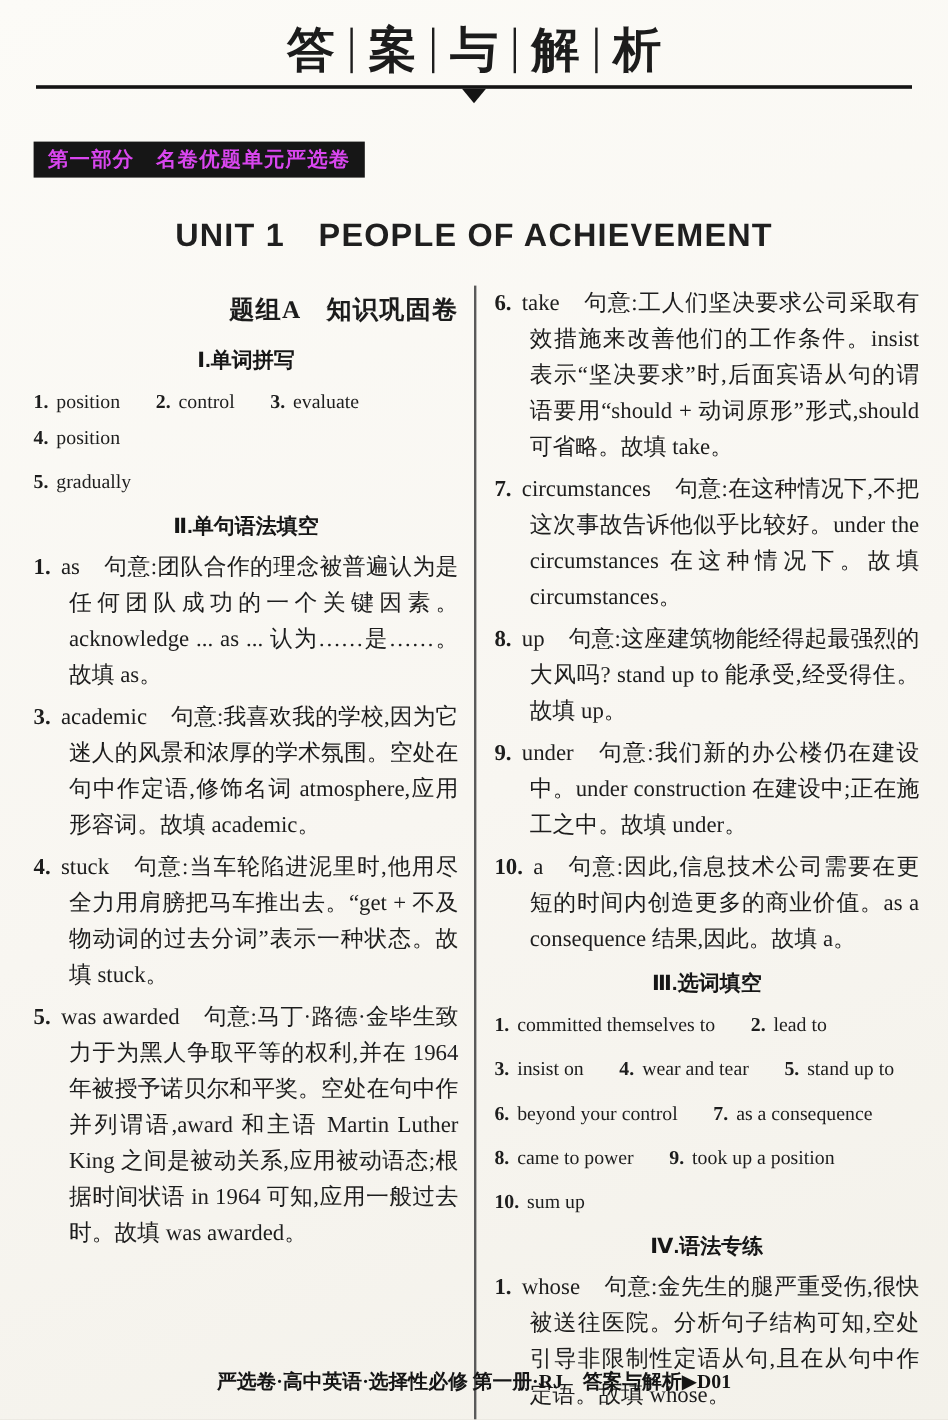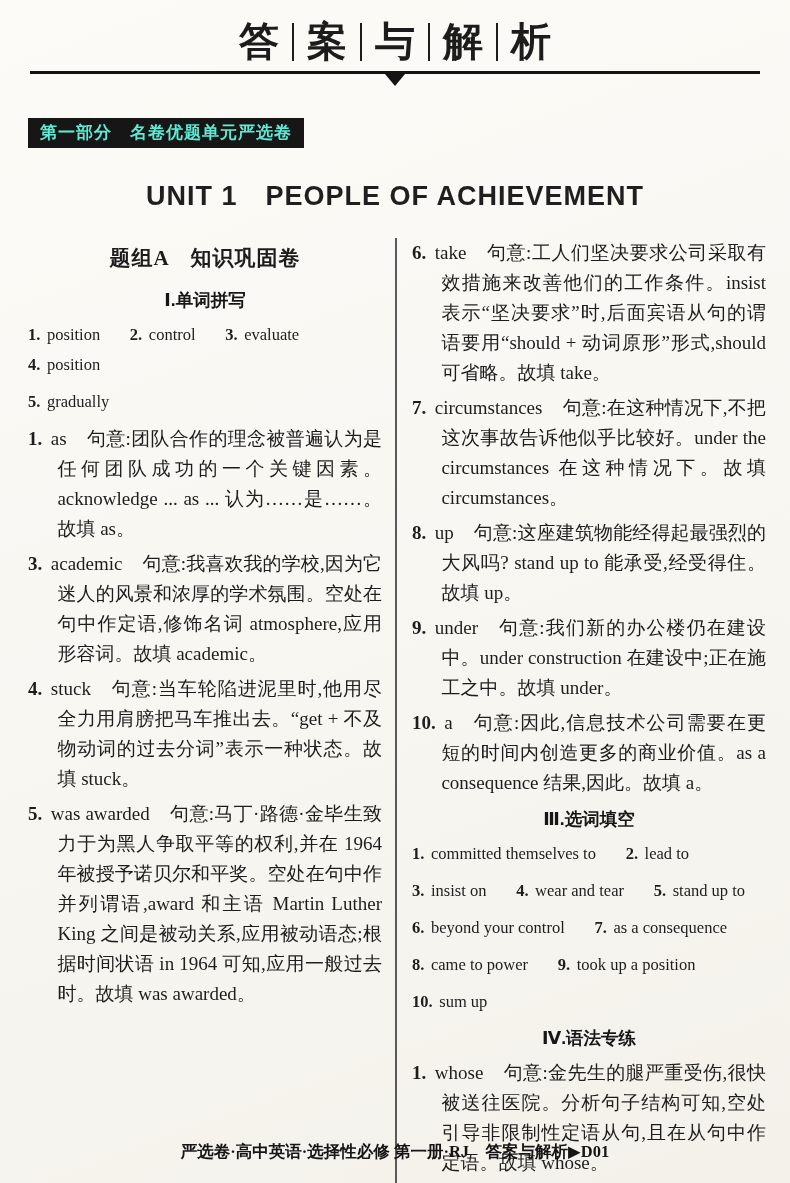--- a/index.html
+++ b/index.html
@@ -26,41 +26,41 @@
   .rule{position:relative;margin:7px 30px 0 30px;height:3px;background:#141414;}
   .arrow{
     position:absolute;left:50%;top:3px;transform:translateX(-50%);
     width:0;height:0;
     border-left:10px solid transparent;border-right:10px solid transparent;
     border-top:12px solid #141414;
   }
   
   .badge{
     display:inline-block;margin:44px 0 0 28px;
-    background:#161616;color:#5eead4;
+    background:#161616;color:#d946ef;
     font-family:"Liberation Sans","DejaVu Sans",sans-serif;
     font-weight:700;font-size:17px;line-height:1;
     padding:6px 12px 7px 12px;letter-spacing:1px;
   }
   
   .unit{
     margin-top:30px;text-align:center;
     font-family:"Liberation Sans","DejaVu Sans",sans-serif;
     font-size:27px;font-weight:600;letter-spacing:1px;color:#1f1f1f;
     white-space:pre-wrap;
   }
   
   .cols{display:flex;margin:24px 24px 0 28px;}
   .col{flex:1;min-width:0;}
   .col-left{padding-right:13px;}
   .col-right{padding-left:15px;}
   .vdivider{width:2px;background:#5a5a5a;flex:0 0 2px;}
   
   .group-h{
-    text-align:center;font-size:21px;font-weight:700;
+    text-align:right;font-size:21px;font-weight:700;
     margin:6px 0 16px 0;letter-spacing:1px;white-space:pre-wrap;
   }
   .sec{
     font-family:"Liberation Sans","DejaVu Sans",sans-serif;
     font-size:17.5px;font-weight:700;margin:9px 0 8px 0;color:#161616;text-align:center;
   }
   .item{
     margin:0 0 5px 0;padding-left:1.55em;text-indent:-1.55em;
     text-align:justify;font-size:19px;line-height:30px;color:#1d1d1d;
   }
@@ -113,20 +113,21 @@
       <p class="wline">
         <span class="pair"><b class="n">1.</b><span class="t">position</span></span>
         <span class="pair"><b class="n">2.</b><span class="t">control</span></span>
         <span class="pair"><b class="n">3.</b><span class="t">evaluate</span></span>
         <span class="pair"><b class="n">4.</b><span class="t">position</span></span>
       </p>
       <p class="wline">
         <span class="pair"><b class="n">5.</b><span class="t">gradually</span></span>
       </p>
 
+      <div class="sec">Ⅱ.单句语法填空</div>
       <p class="item">
         <b class="n">1.</b><span class="a">as</span><span class="e">句意:团队合作的理念被普遍认为是任何团队成功的一个关键因素。acknowledge ... as ... 认为……是……。故填 as。</span>
       </p>
       <p class="item">
         <b class="n">3.</b><span class="a">academic</span><span class="e">句意:我喜欢我的学校,因为它迷人的风景和浓厚的学术氛围。空处在句中作定语,修饰名词 atmosphere,应用形容词。故填 academic。</span>
       </p>
       <p class="item">
         <b class="n">4.</b><span class="a">stuck</span><span class="e">句意:当车轮陷进泥里时,他用尽全力用肩膀把马车推出去。“get + 不及物动词的过去分词”表示一种状态。故填 stuck。</span>
       </p>
       <p class="item">

